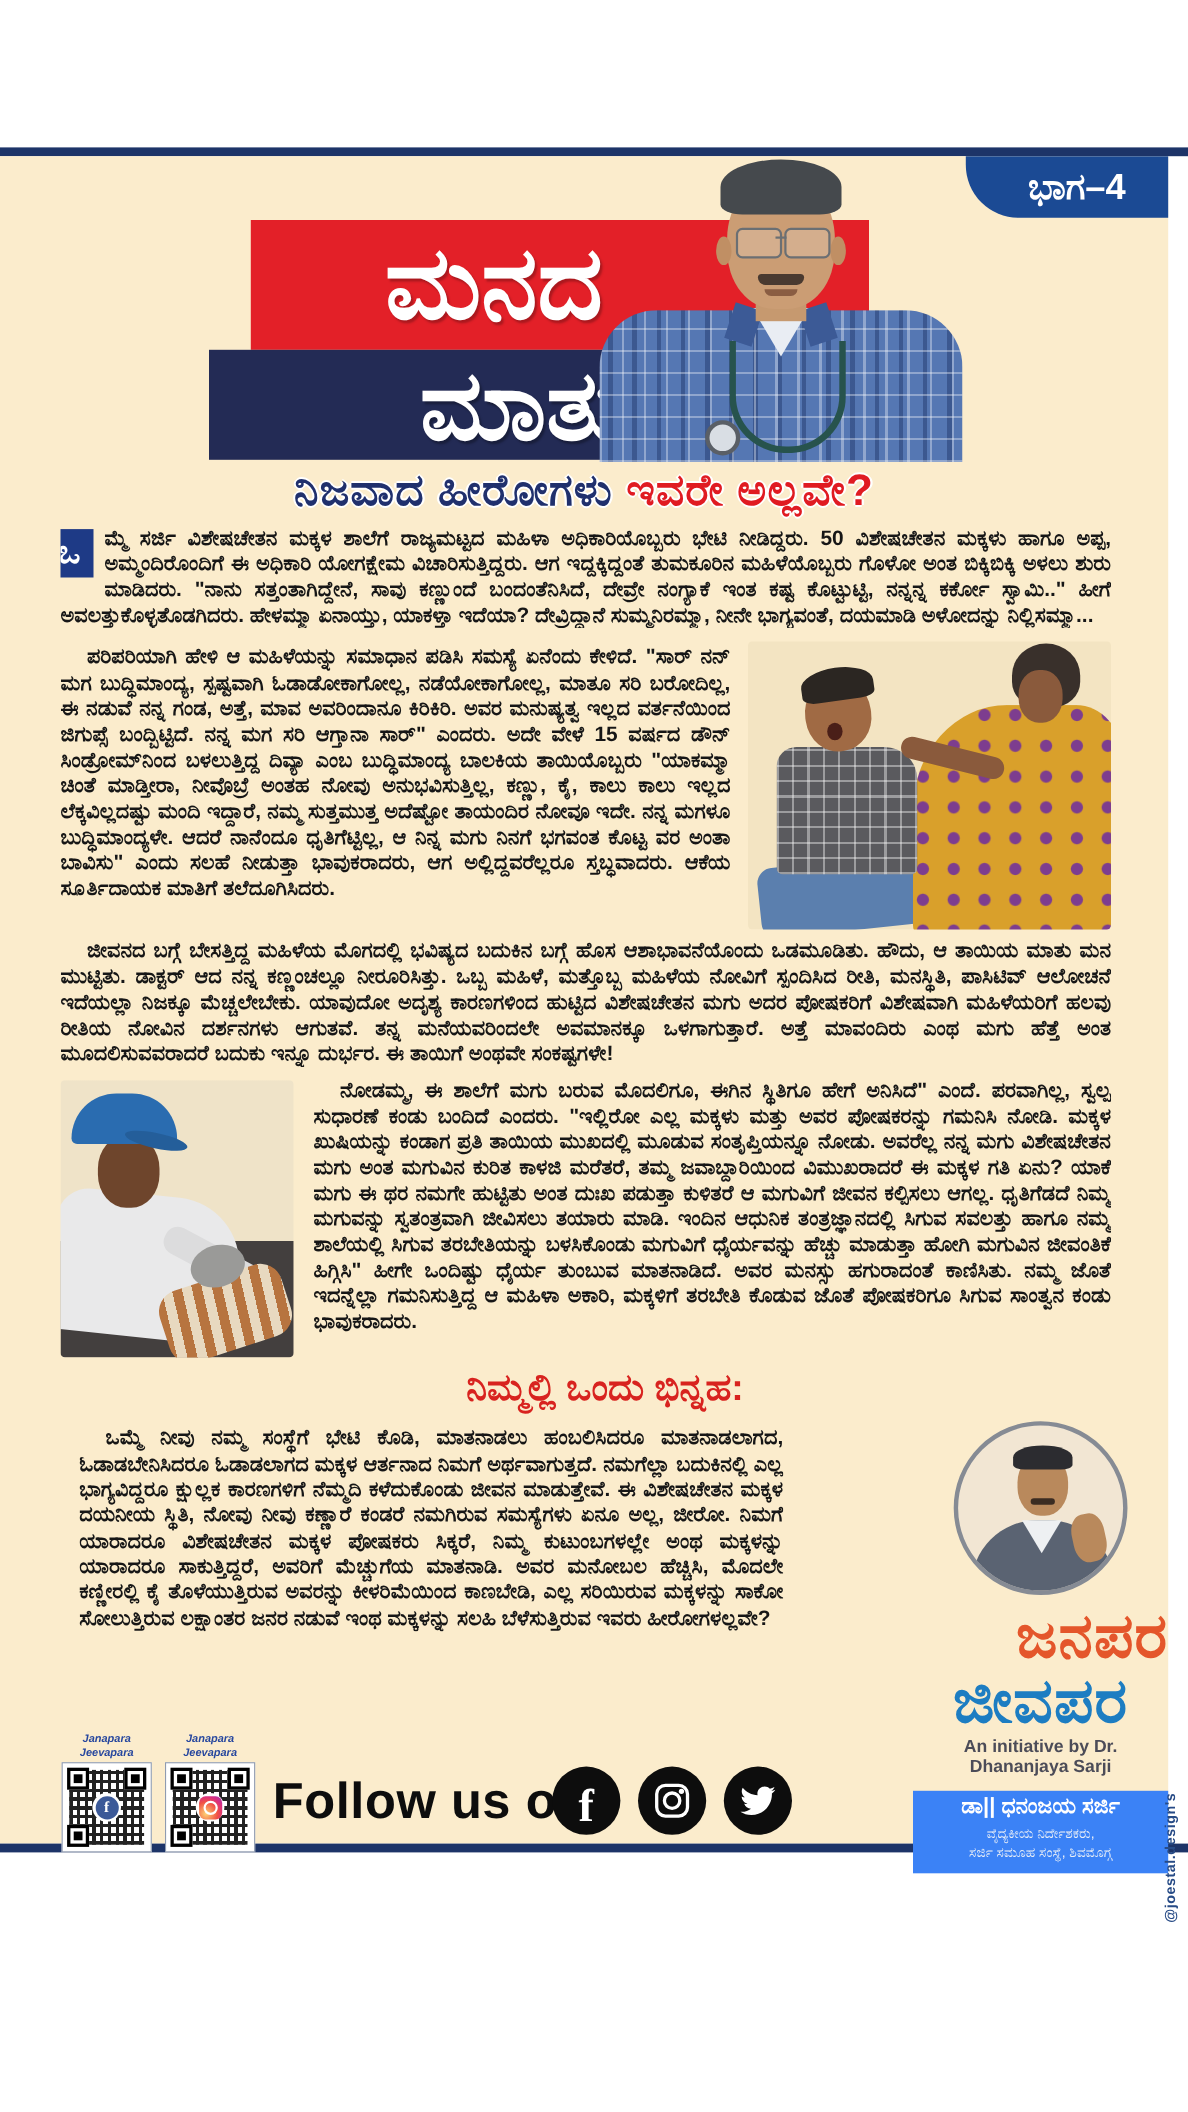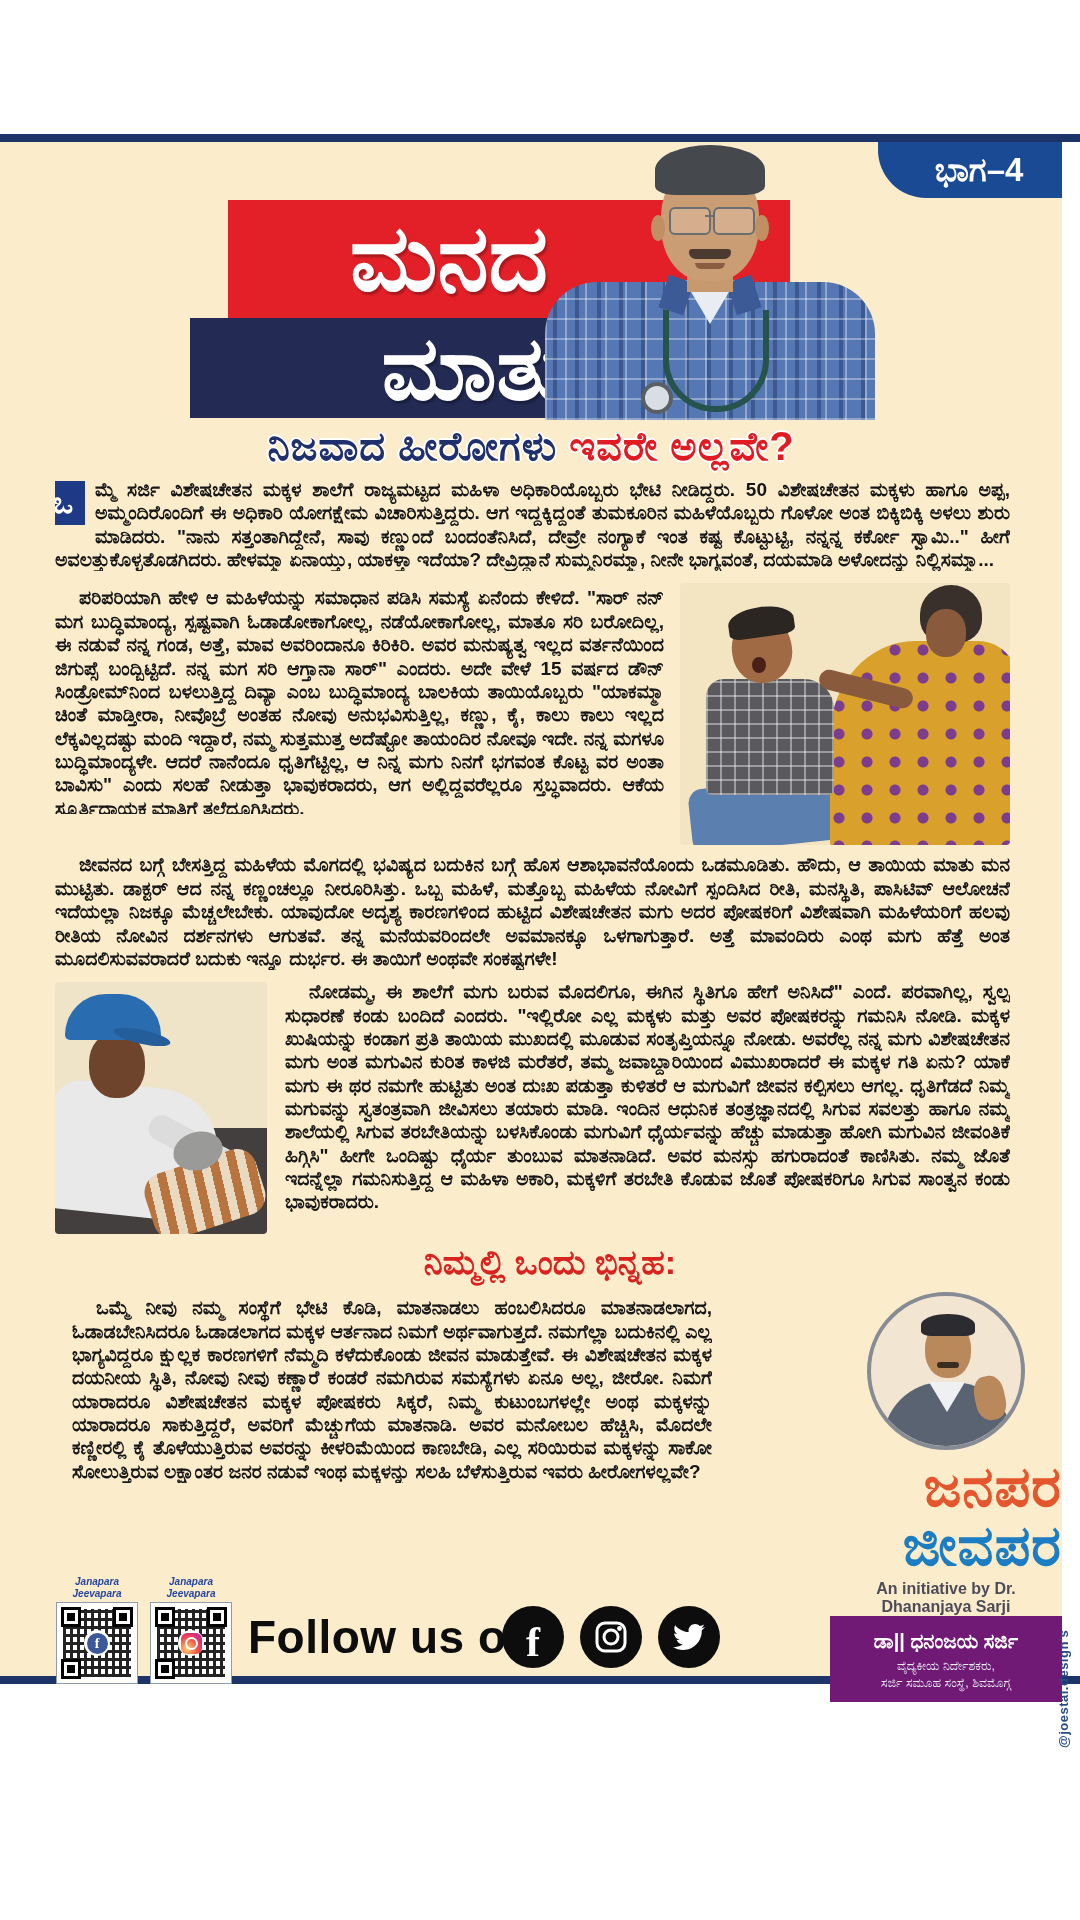--- a/index.html
+++ b/index.html
@@ -102,23 +102,23 @@
   .portrait{width:150px;height:150px;margin:0 auto;border-radius:50%;border:4px solid #868b94;background:#f2e6d3;
     position:relative;overflow:hidden;}
   .portrait *{position:absolute;}
   .pt-jacket{left:12px;bottom:-10px;width:130px;height:74px;background:#5a6372;border-radius:60px 60px 0 0;}
   .pt-vee{left:58px;bottom:34px;width:0;height:0;border-left:18px solid transparent;border-right:18px solid transparent;border-top:30px solid #eef0f2;}
   .pt-head{left:54px;top:26px;width:46px;height:56px;background:#b9895c;border-radius:46%;}
   .pt-hair{left:50px;top:18px;width:54px;height:22px;background:#2c2c30;border-radius:50% 50% 20% 20%;}
   .pt-mo{left:66px;top:66px;width:22px;height:6px;background:#3b2c22;border-radius:3px;}
   .pt-hand{right:16px;bottom:26px;width:30px;height:44px;background:#b9895c;border-radius:40%;transform:rotate(-12deg);}
   .logo1{margin-top:8px;text-align:right;font-size:56px;line-height:58px;font-weight:bold;color:#e4562b;letter-spacing:1px;}
-  .logo2{text-align:right;font-size:56px;line-height:60px;font-weight:bold;color:#1d7dc2;letter-spacing:1px;}
+  .logo2{text-align:center;font-size:56px;line-height:60px;font-weight:bold;color:#1d7dc2;letter-spacing:1px;}
   .initiative{margin-top:4px;text-align:center;font-size:16px;font-weight:bold;color:#4c4c58;}
-  .docbox{background:#701a75;color:#fff;text-align:center;padding:14px 4px 10px;}
+  .docbox{margin-top:12px;background:#3b82f6;color:#fff;text-align:center;padding:3px 4px 10px;}
   .docbox .dname{font-size:20px;font-weight:bold;margin-bottom:5px;}
   .docbox .dline{font-size:12.5px;line-height:1.35;color:#e8eef7;}
 
   
   .qr-group{position:absolute;width:90px;text-align:center;}
   .qr1{left:52px;top:1576px;} .qr2{left:146px;top:1576px;}
   .qr-label{font-size:10px;font-weight:bold;font-style:italic;color:#27479e;line-height:12px;margin-bottom:2px;}
   .qr-box{width:82px;height:82px;background:#fff;border:1px solid #8f9bb0;position:relative;margin:0 auto;box-sizing:border-box;}
   .qr-pat{position:absolute;inset:6px;opacity:.92;
     background-image:repeating-linear-gradient(0deg,#111 0 3px,transparent 3px 8px),

